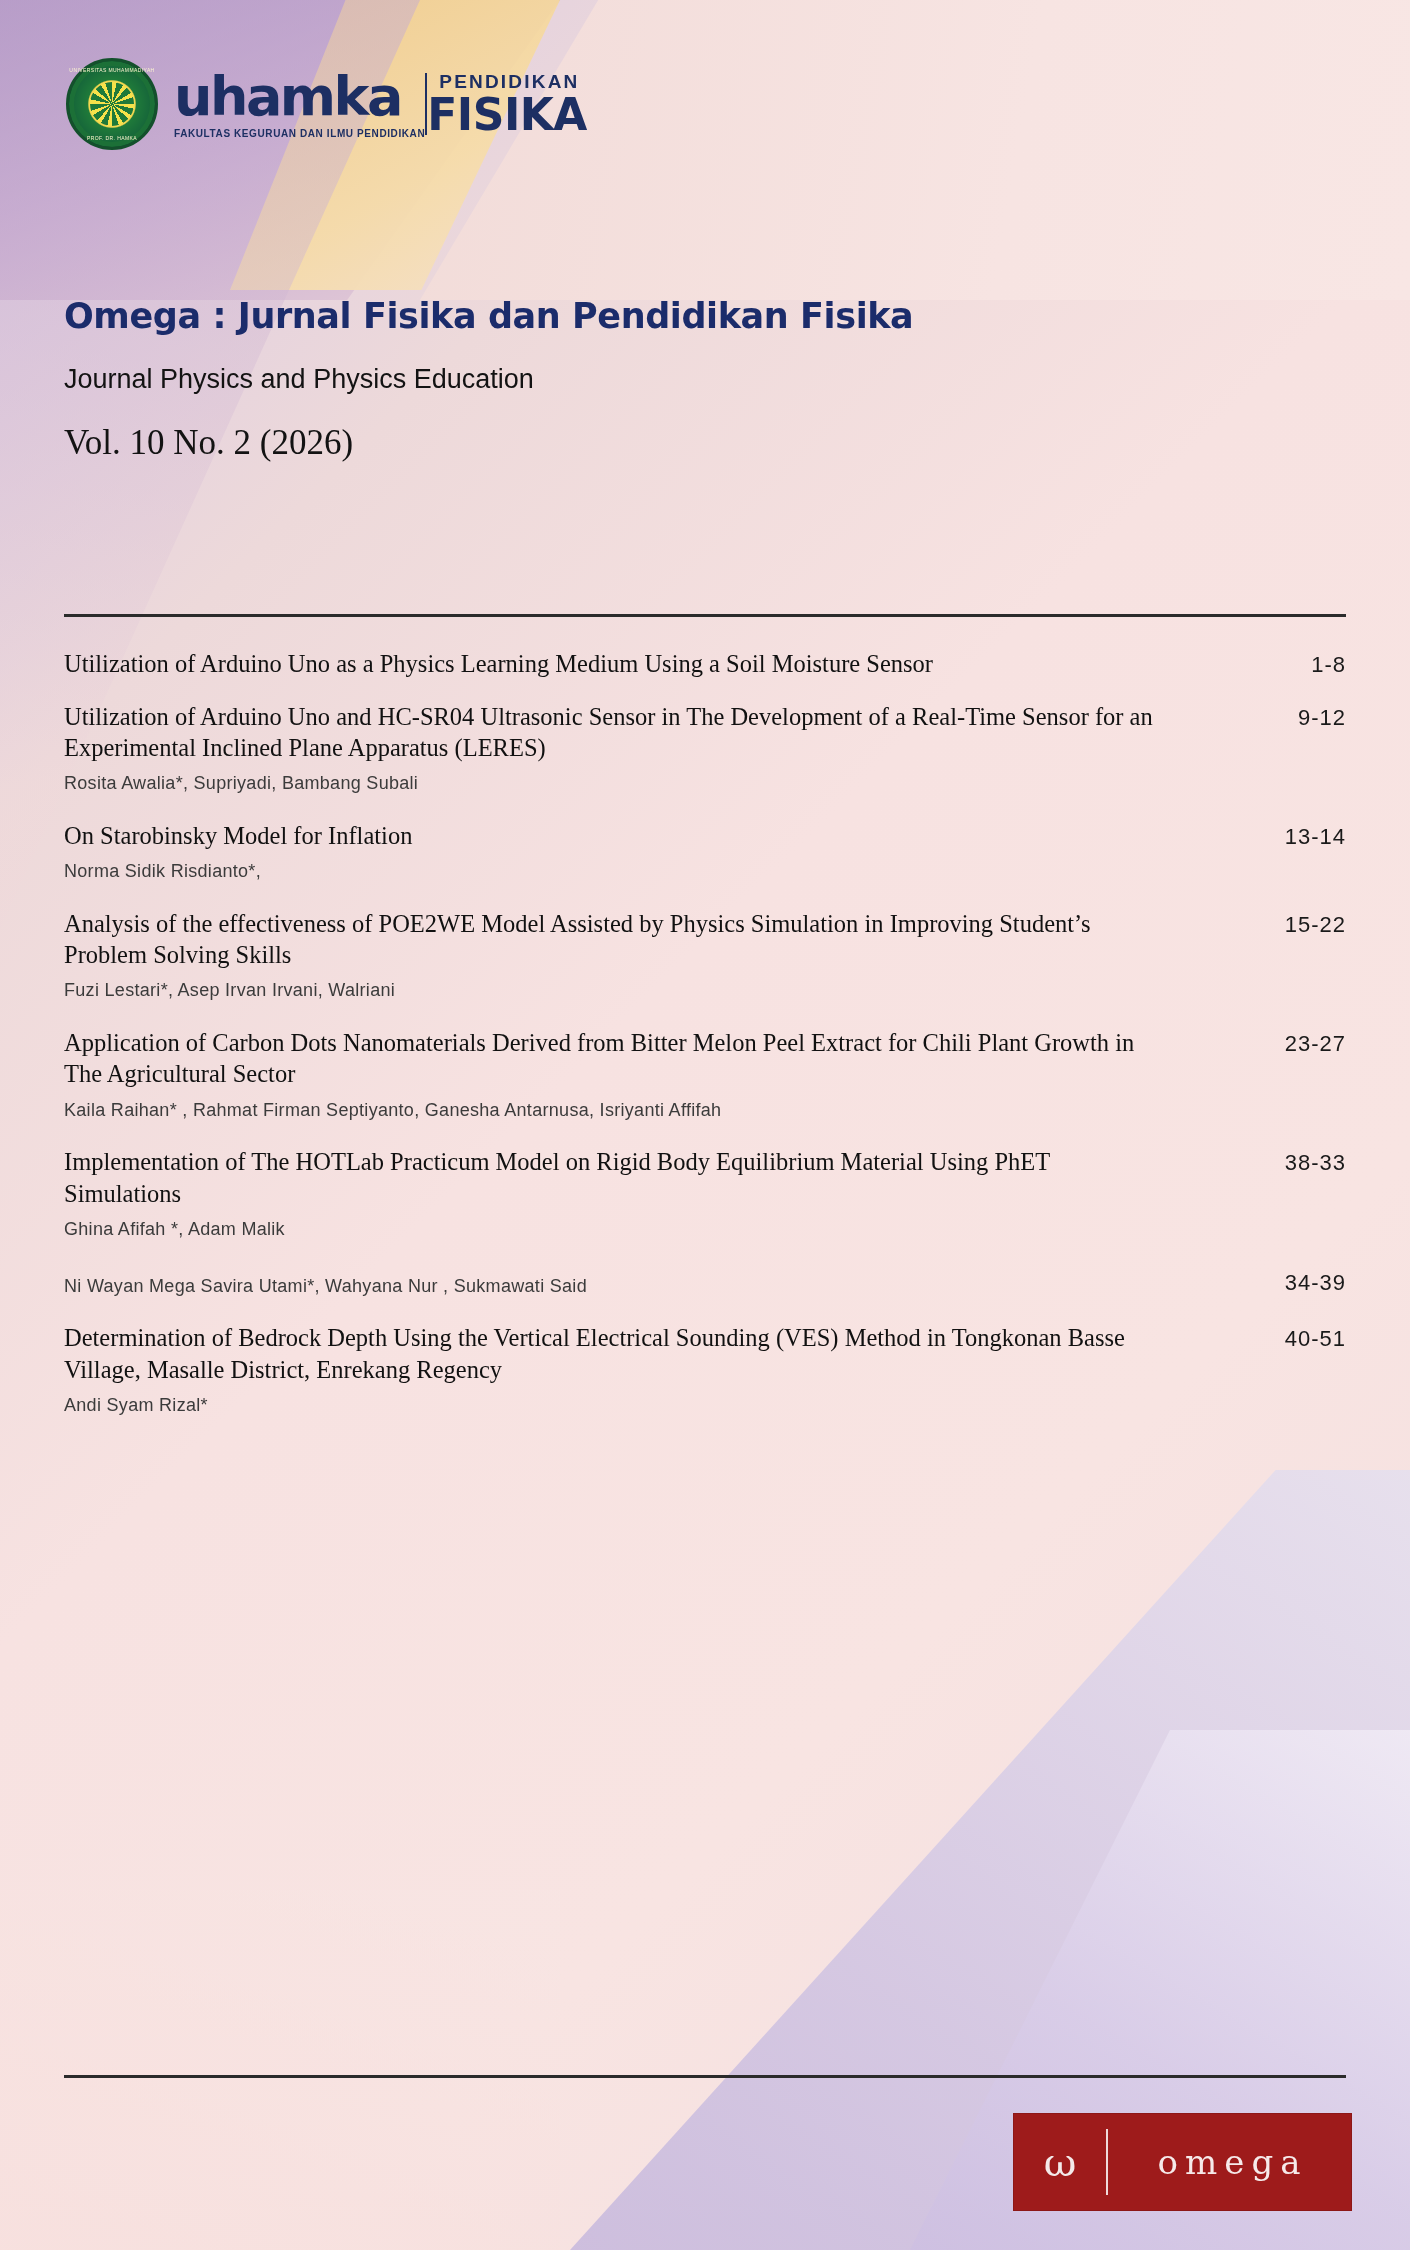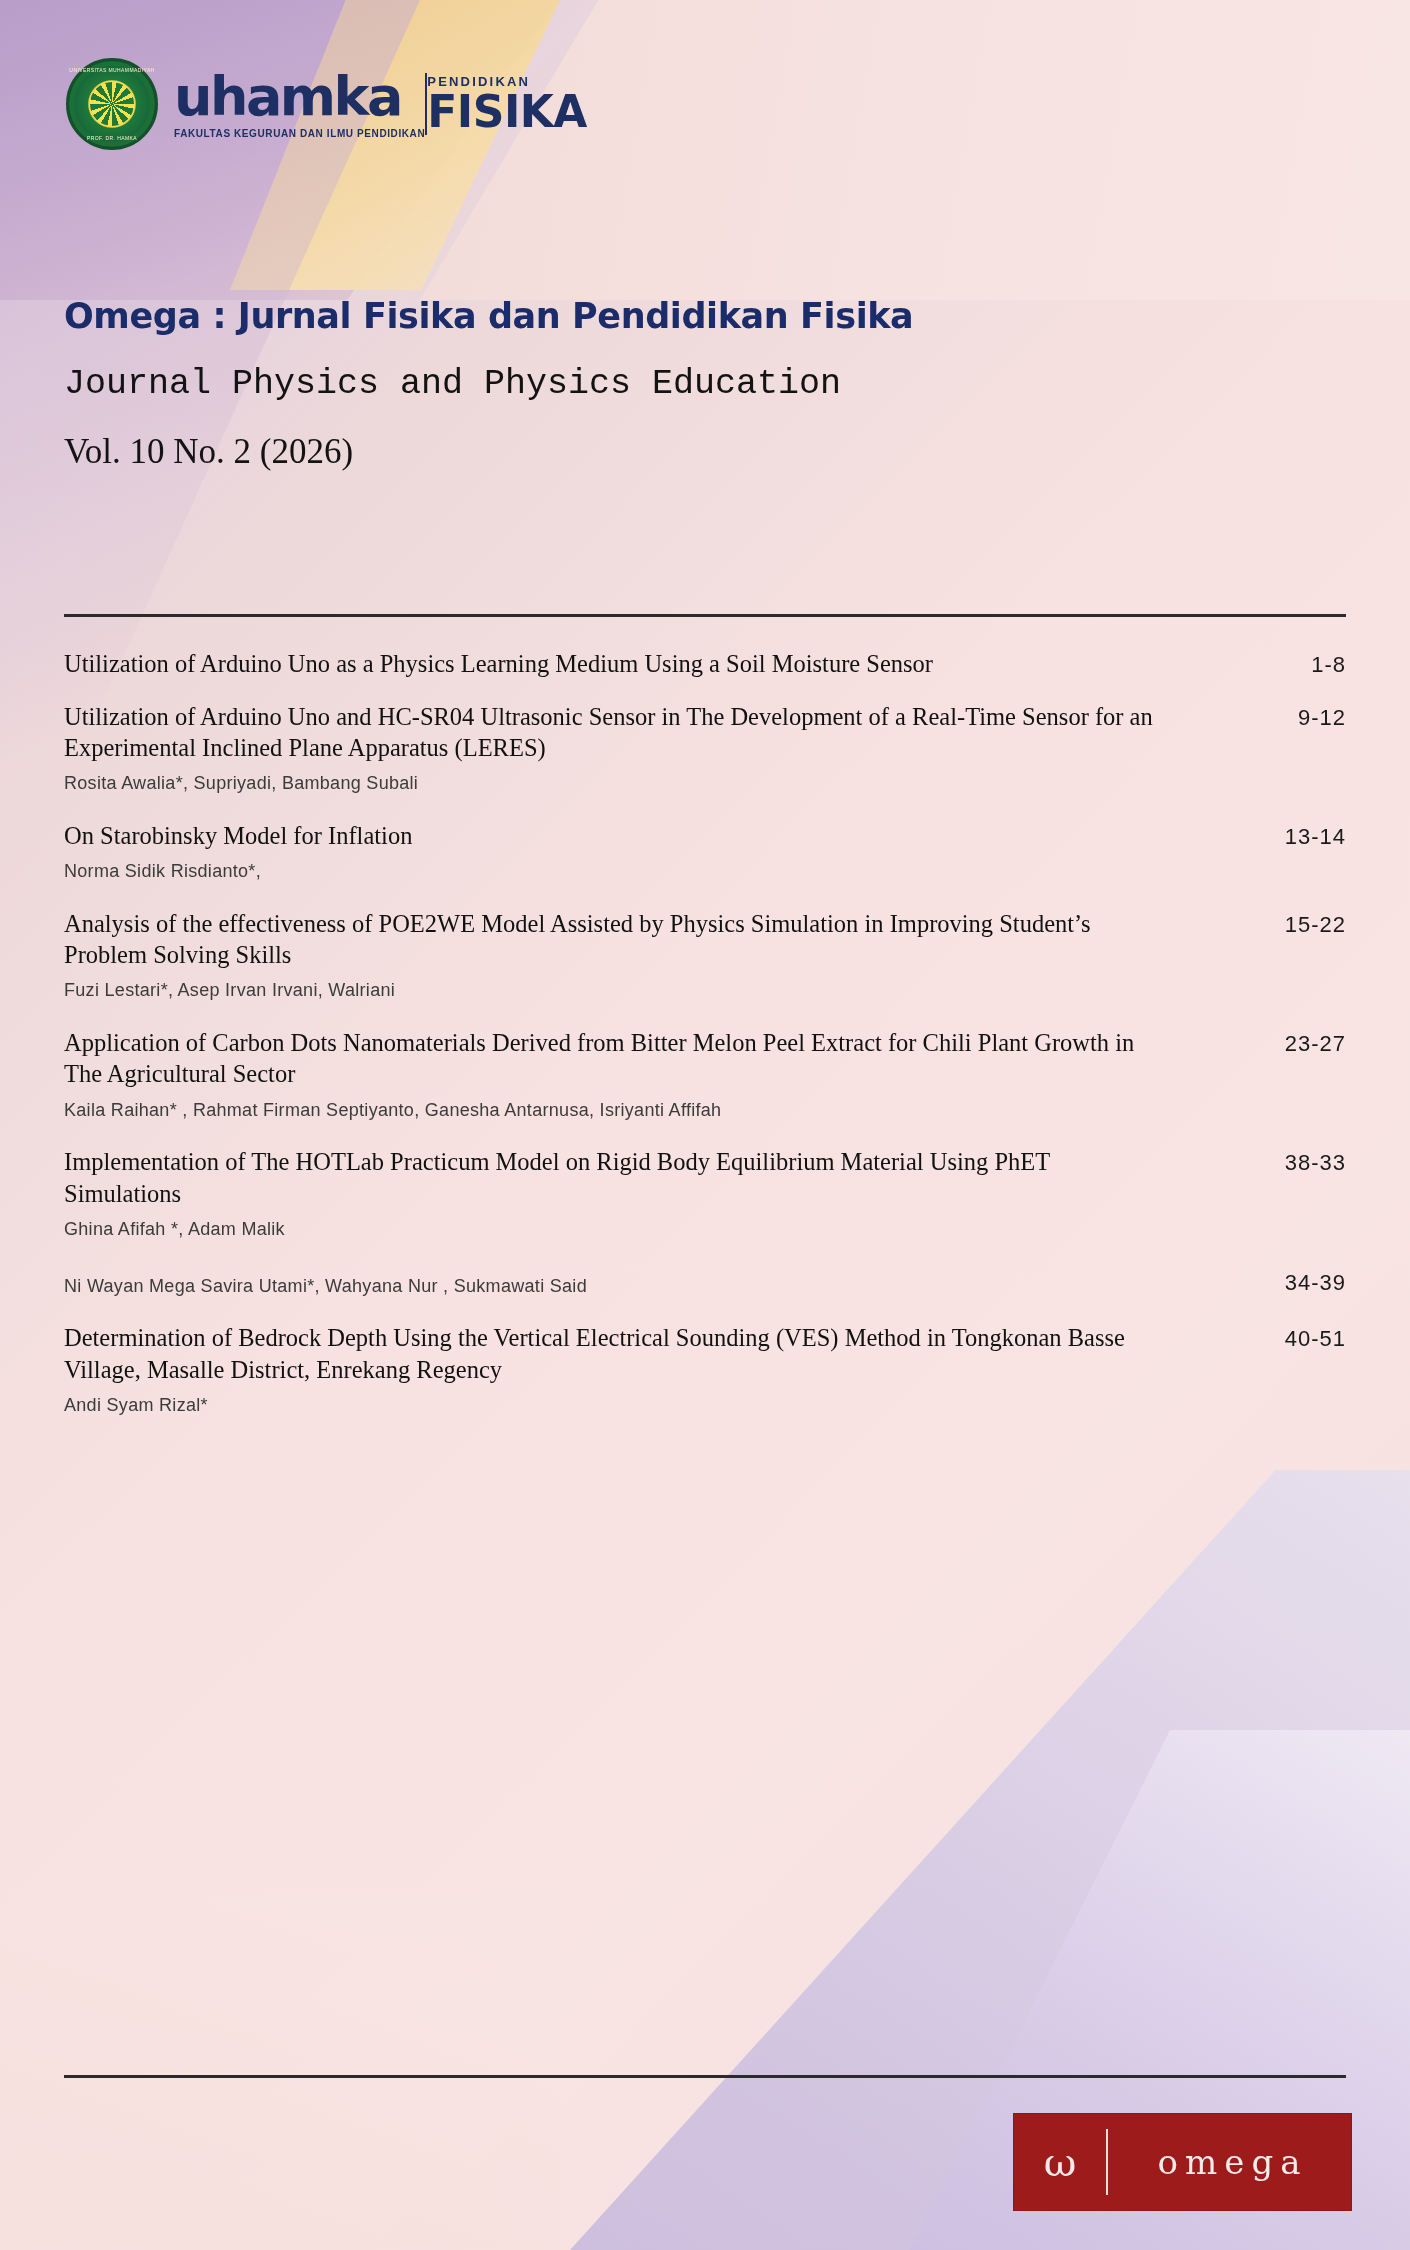--- a/index.html
+++ b/index.html
@@ -157,24 +157,25 @@
   .wordmark-divider {
     width: 2px;
     height: 62px;
     background: #1d2f63;
   }
   .wordmark-right {
     line-height: 1;
   }
   .wordmark-pendidikan {
     font-family: "Liberation Sans", sans-serif;
-    font-size: 13px;
+    font-size: 19px;
     letter-spacing: 2.2px;
     color: #1d2f63;
     font-weight: 600;
+    margin-left: 12px;
   }
   .wordmark-fisika {
     font-family: "DejaVu Sans", sans-serif;
     font-size: 44px;
     font-weight: 700;
     letter-spacing: -0.5px;
     color: #1d2f63;
     margin-top: 2px;
   }
 
@@ -187,22 +188,22 @@
   }
   .journal-title {
     font-family: "DejaVu Sans", sans-serif;
     font-weight: 700;
     font-size: 35px;
     color: #1b2c6b;
     letter-spacing: -0.4px;
     margin: 0 0 28px 0;
   }
   .journal-subtitle {
-    font-family: Liberation Mono, monospace;
-    font-size: 35px;
+    font-family: Liberation Sans, sans-serif;
+    font-size: 27px;
     color: #131313;
     margin: 0 0 28px 0;
   }
   .journal-volume {
     font-family: "Liberation Serif", serif;
     font-size: 35px;
     color: #131313;
     margin: 0;
   }
 

